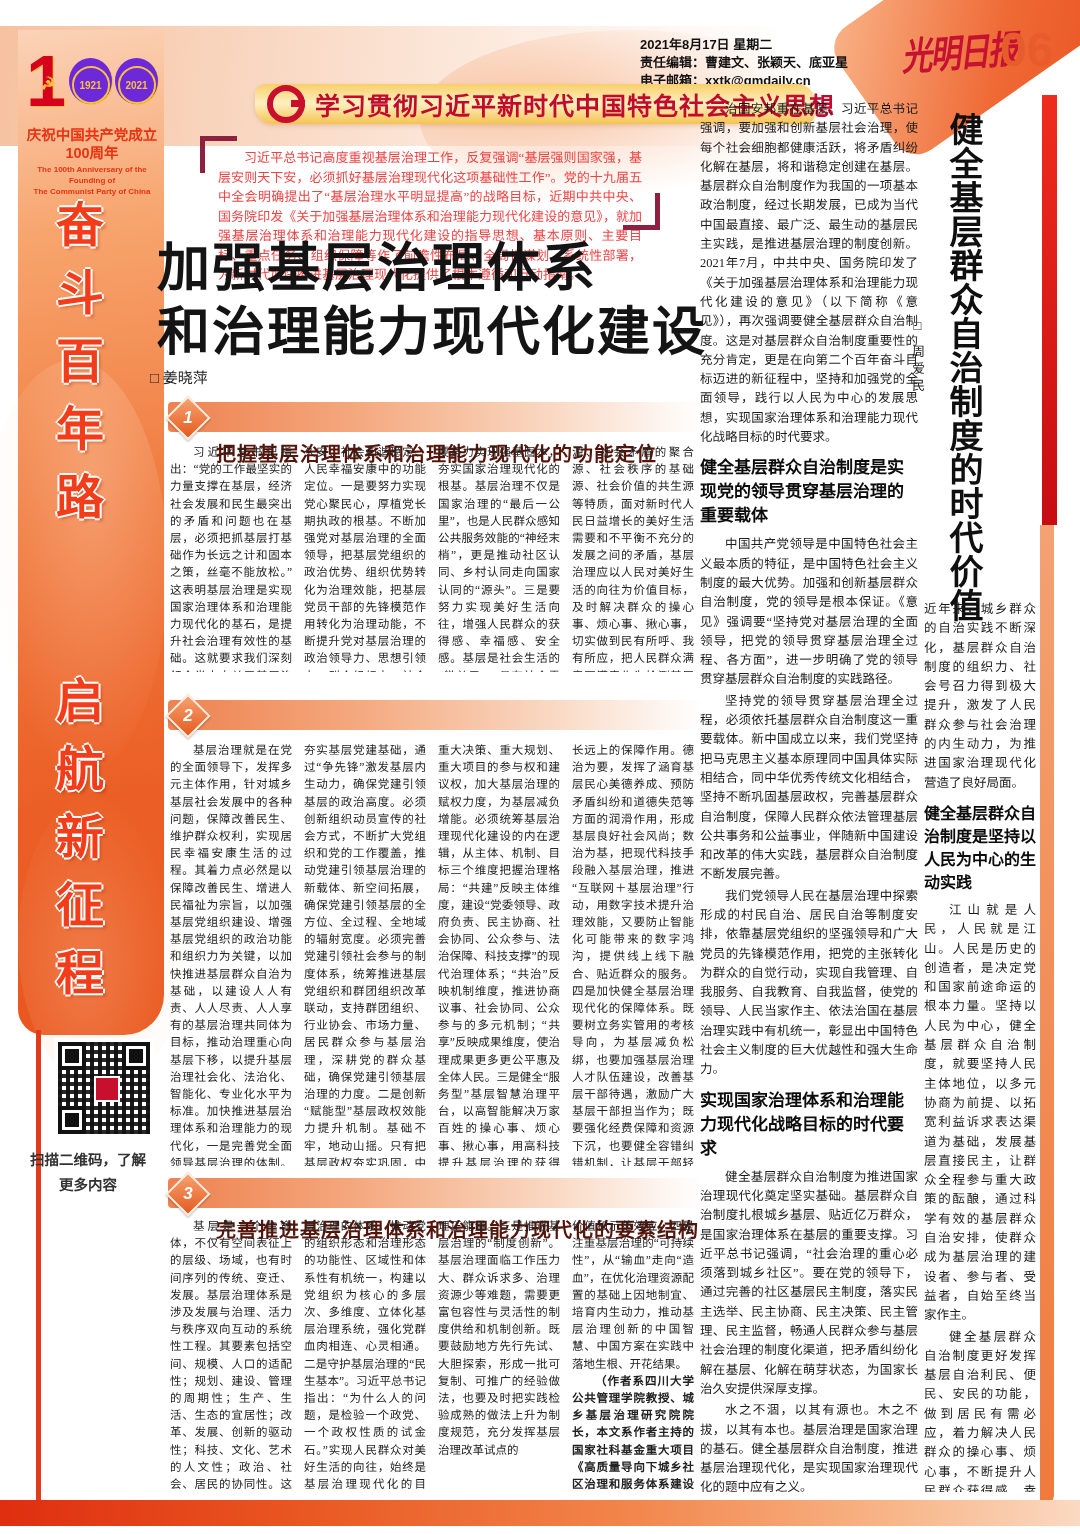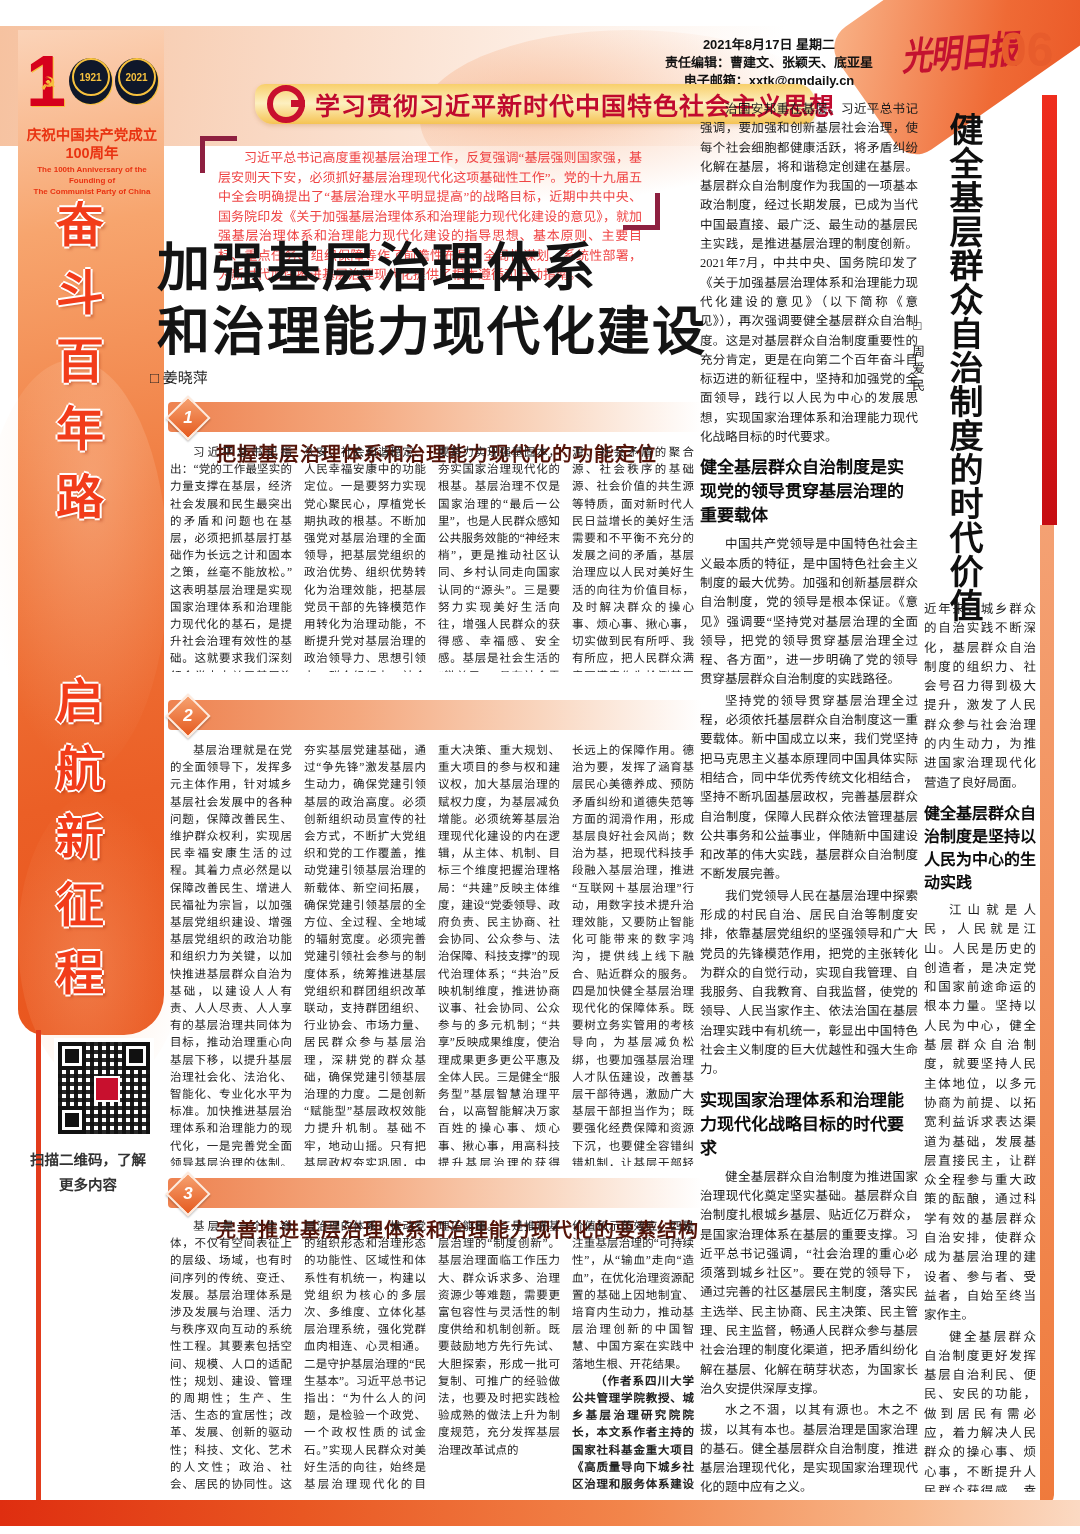--- a/index.html
+++ b/index.html
@@ -24,22 +24,22 @@
     background:radial-gradient(ellipse at 40% 60%,rgba(255,200,160,.30),rgba(255,255,255,0) 70%);}
   .corner-swirl{left:-70px;top:1420px;width:230px;height:230px;border-radius:50%;
     background:radial-gradient(circle at 35% 65%,#f4judd 0,#f08444 0%,#f8b98e 55%,rgba(255,255,255,0) 72%);}
 
   .anniv{left:26px;top:44px;width:132px;text-align:center;}
   .logo100{display:flex;justify-content:center;align-items:center;height:74px;position:relative;}
   .n1{font:900 72px/74px "Liberation Sans",sans-serif;color:#d6001c;
       text-shadow:1px 1px 0 #f7c13e;position:relative;}
   .emblem{position:absolute;left:14px;top:2px;font-size:17px;color:#f7c13e;
       font-family:"DejaVu Sans",sans-serif;}
-  .zero{width:46px;height:46px;border-radius:50%;background:#0f172a;margin-left:3px;
-      display:flex;align-items:flex-start;justify-content:center;box-shadow:1px 1px 0 #f7c13e;}
+  .zero{width:46px;height:46px;border-radius:50%;background:#6d28d9;margin-left:3px;
+      display:flex;align-items:flex-end;justify-content:center;box-shadow:1px 1px 0 #f7c13e;}
   .zero .yr{width:34px;height:34px;border:2px solid #f7c13e;border-radius:50%;
       display:flex;align-items:center;justify-content:center;
       font:700 10px "Liberation Sans",sans-serif;color:#f7c13e;}
   .anniv-cn{margin-top:8px;font:900 14.5px/1.25 "Liberation Sans",sans-serif;color:#e93312;}
   .anniv-en{margin-top:3px;font:700 8px/1.35 "Liberation Sans",sans-serif;color:#e93312;}
 
   .slogan{left:40px;top:200px;height:1010px;writing-mode:vertical-rl;
     font:900 48px "Liberation Sans",sans-serif;letter-spacing:20px;color:#f23c1a;
     text-shadow:-2px 0 0 #fff,2px 0 0 #fff,0 -2px 0 #fff,0 2px 0 #fff,3px 3px 3px rgba(150,30,0,.35);}
 
@@ -49,21 +49,21 @@
       repeating-linear-gradient(90deg,#1a1a1a 0 4px,#fff 4px 8px);outline:4px solid #fff;}
   .qr .f{position:absolute;width:20px;height:20px;border:4px solid #111;background:#fff;}
   .qr .f i{position:absolute;inset:3px;background:#111;}
   .qr .f.tl{left:0;top:0}.qr .f.tr{right:0;top:0}.qr .f.bl{left:0;bottom:0}
   .qr .c{position:absolute;left:36px;top:34px;width:22px;height:22px;background:#c8102e;
       border:2px solid #fff;}
   .qr-cap{left:25px;top:1148px;width:126px;font:700 14.5px/1.7 "Liberation Sans",sans-serif;
       color:#333;text-align:center;}
 
   
-  .mast-info{left:640px;top:36px;width:258px;text-align:center;
+  .mast-info{left:640px;top:36px;width:258px;text-align:left;
       font:700 13px/18px "Liberation Sans",sans-serif;color:#111;}
   .mast-title{left:900px;top:38px;width:120px;font:700 34px/1 "DejaVu Serif",serif;
       font-style:italic;color:#c41230;transform:rotate(-4deg) scale(.9,1.12);transform-origin:left top;
       letter-spacing:-2px;white-space:nowrap;}
   .mast-page{left:1000px;top:26px;font:700 48px/1 "Liberation Sans",sans-serif;color:#e75c2c;}
 
   
   .banner{left:255px;top:84px;width:560px;height:40px;border-radius:10px 18px 10px 18px;
     background:linear-gradient(180deg,#f8cf6b 0%,#fdf0c0 48%,#f5c353 100%);
     display:flex;align-items:center;padding-left:12px;box-sizing:border-box;

